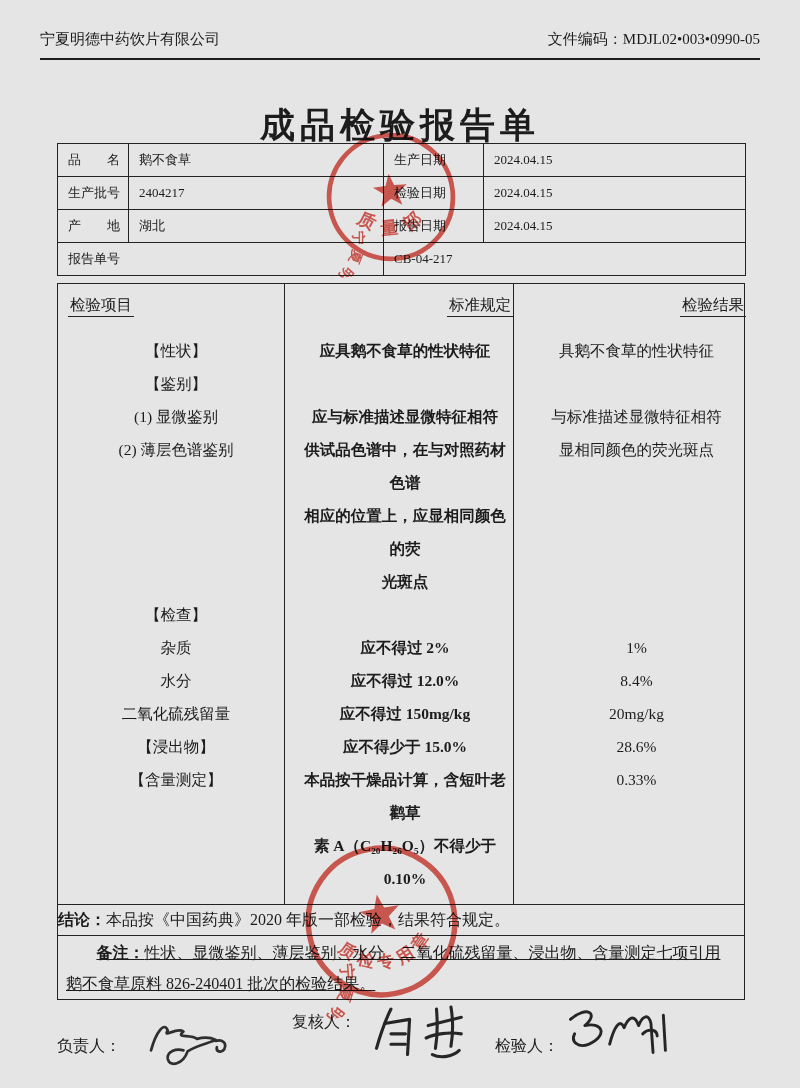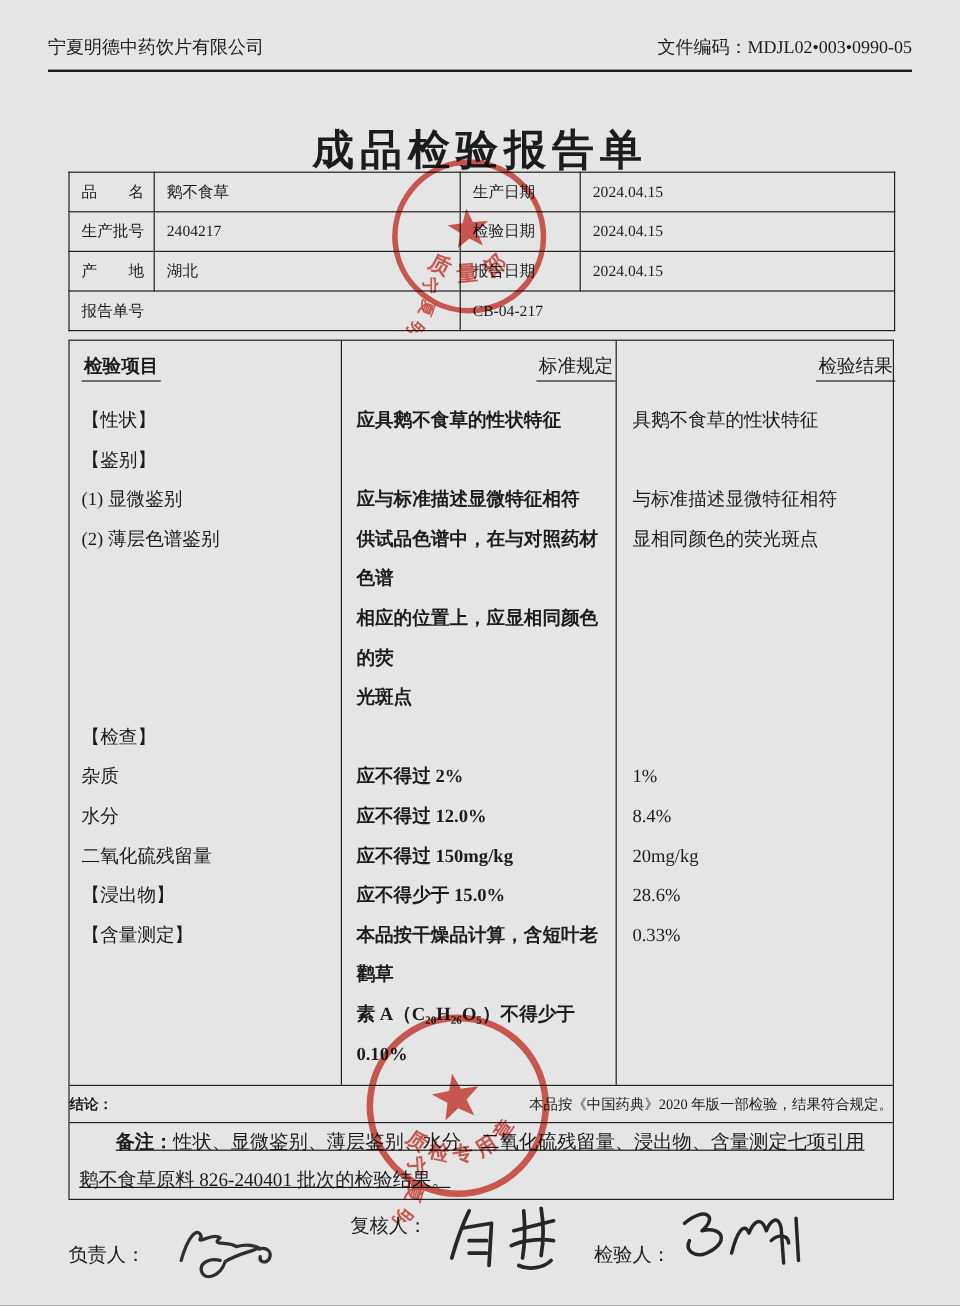--- a/index.html
+++ b/index.html
@@ -15,30 +15,30 @@
   
   table.info{position:absolute;left:57px;top:143px;width:688px;border-collapse:collapse;table-layout:fixed;font-size:13px;}
   table.info td{border:1.6px solid #222;height:32px;padding:0 0 0 10px;vertical-align:middle;white-space:nowrap;overflow:visible;}
   
   .main-table{position:absolute;left:57px;top:283px;width:688px;height:717px;border:1.6px solid #222;box-sizing:border-box;font-size:15.5px;}
   .vline{position:absolute;top:0;width:0;height:620px;border-left:1.6px solid #222;}
   .vline.v1{left:226px}.vline.v2{left:455px}
   .mt-grid{display:grid;grid-template-columns:226px 229px 233px;}
   .mt-head{padding-top:11px;height:39px;}
   .mt-head .c{text-align:right;}
-  .mt-head .l{padding-left:10px;font-weight:bold;}
+  .mt-head .l{padding-left:10px;}
   .uline{border-bottom:1.5px solid #222;padding:0 2px 3px 2px;}
   .mt-body{position:absolute;left:0;top:50px;width:100%;}
-  .mrow{display:grid;grid-template-columns:226px 229px 233px;}
+  .mrow{display:grid;grid-template-columns:226px 229px 233px;text-align:center;}
   .mrow .cell{line-height:33px;}
   .mrow .c-item{padding-left:10px;}
   .mrow .c-std{padding-left:13px;font-weight:bold;}
   .mrow .c-res{padding-left:14px;}
   .concl-row{position:absolute;left:0;top:620px;width:100%;height:31px;border-top:1.6px solid #222;box-sizing:border-box;
-    display:flex;align-items:center;justify-content:space-between;font-size:12px;}
+    display:flex;align-items:center;justify-content:flex-start;font-size:16px;}
   .remarks-row{position:absolute;left:0;top:651px;width:100%;height:64px;border-top:1.6px solid #222;box-sizing:border-box;
     font-size:16px;line-height:31px;padding:1px 8px 0 8px;text-decoration:underline;}
   .remarks-row p{margin:0;text-indent:1.9em;}
   .bold{font-weight:bold;}
   
   .stamp{position:absolute;pointer-events:none;mix-blend-mode:multiply;opacity:.85;}
   .stamp-top{left:316px;top:122px;transform:rotate(-6deg);}
   .stamp-bottom{left:294px;top:834px;transform:rotate(-10deg);}
   
   .sign-label{position:absolute;font-size:16px;}

